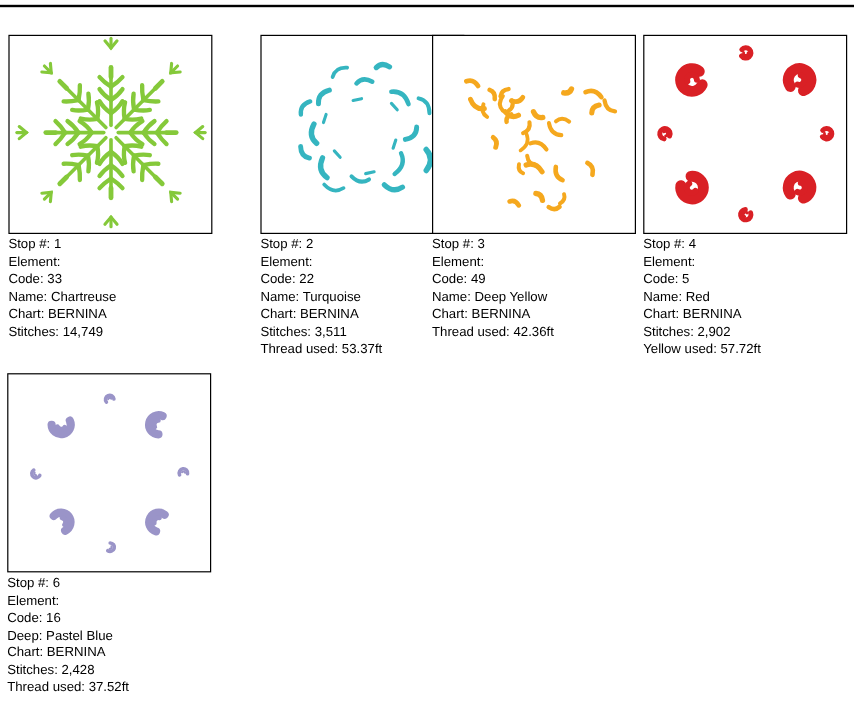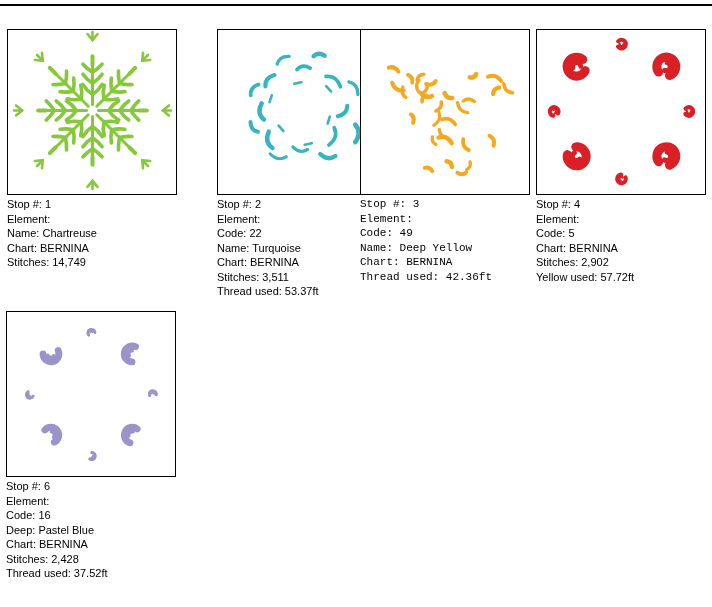--- a/index.html
+++ b/index.html
@@ -10,21 +10,21 @@
   .top-rule{position:absolute;left:0;top:4px;width:712px;height:1.5px;background:#000;}
   .panel{position:absolute;width:170px;}
   .preview{
     width:170px;height:166px;border:1.5px solid #000;box-sizing:border-box;
     background:#fff;
   }
   .preview svg{display:block;width:100%;height:100%;}
   .info{margin-top:2px;font-size:11px;line-height:14.5px;white-space:nowrap;}
   #panel-1{left:7px;top:29px;}
   #panel-2{left:184px;top:29px;margin-left:33px;}
-  #panel-3{left:360px;top:29px;font-family:Liberation Mono, monospace;}
+  #panel-3{left:360px;top:29px;}
   #panel-4{left:536px;top:29px;}
   #panel-5{left:6px;top:311px;}
 </style>
 </head>
 <body>
 
 <div class="top-rule"></div>
 
 <div class="panel" id="panel-1">
   <div class="preview">
@@ -123,20 +123,21 @@
           <path d="M84,42 Q90,38 93.5,34" stroke="#85c93a" stroke-width="3.6" stroke-linecap="round" fill="none"></path>
           <path d="M84,28 L84,20" stroke="#85c93a" stroke-width="4" stroke-linecap="round" fill="none"></path>
           <path d="M79,4 L84,10 L89,4" stroke="#85c93a" stroke-width="2.6" stroke-linecap="round" fill="none"></path>
           <path d="M84,10 L84,2" stroke="#85c93a" stroke-width="2.6" stroke-linecap="round" fill="none"></path>
         </g>
       </svg>
   </div>
   <div class="info">
     <div>Stop #: 1</div>
     <div>Element:</div>
+    <div>Code: 33</div>
     <div>Name: Chartreuse</div>
     <div>Chart: BERNINA</div>
     <div>Stitches: 14,749</div>
   </div>
 </div>
 
 <div class="panel" id="panel-2">
   <div class="preview">
     <svg viewBox="0 0 167 163">
         <g transform="rotate(125.5 124.4 81.0)">
@@ -341,20 +342,21 @@
         <path d="M16.3,85.2 A4.3,4.3 0 1 1 20.9,82.8" stroke="#d92025" stroke-width="4.125" stroke-linecap="round" fill="none"></path>
         <path d="M16.1,79.4 A1.9,1.9 0 1 1 17.6,82.8" stroke="#d92025" stroke-width="2.31" stroke-linecap="round" fill="none"></path>
         <path d="M80.7,11.2 A4.3,4.3 0 1 1 80.5,16.5" stroke="#d92025" stroke-width="4.125" stroke-linecap="round" fill="none"></path>
         <path d="M85.9,14.0 A1.9,1.9 0 1 1 82.2,13.7" stroke="#d92025" stroke-width="2.31" stroke-linecap="round" fill="none"></path>
       </svg>
   </div>
   <div class="info">
     <div>Stop #: 4</div>
     <div>Element:</div>
     <div>Code: 5</div>
+    <div>Name: Red</div>
     <div>Chart: BERNINA</div>
     <div>Stitches: 2,902</div>
     <div>Yellow used: 57.72ft</div>
   </div>
 </div>
 
 <div class="panel" id="panel-5">
   <div class="preview">
     <svg viewBox="0 0 167 163">
         <path d="M122.3,130.0 A7.9,7.9 0 1 1 129.4,116.2" stroke="#9a94c8" stroke-width="6.82" stroke-linecap="round" fill="none"></path>

